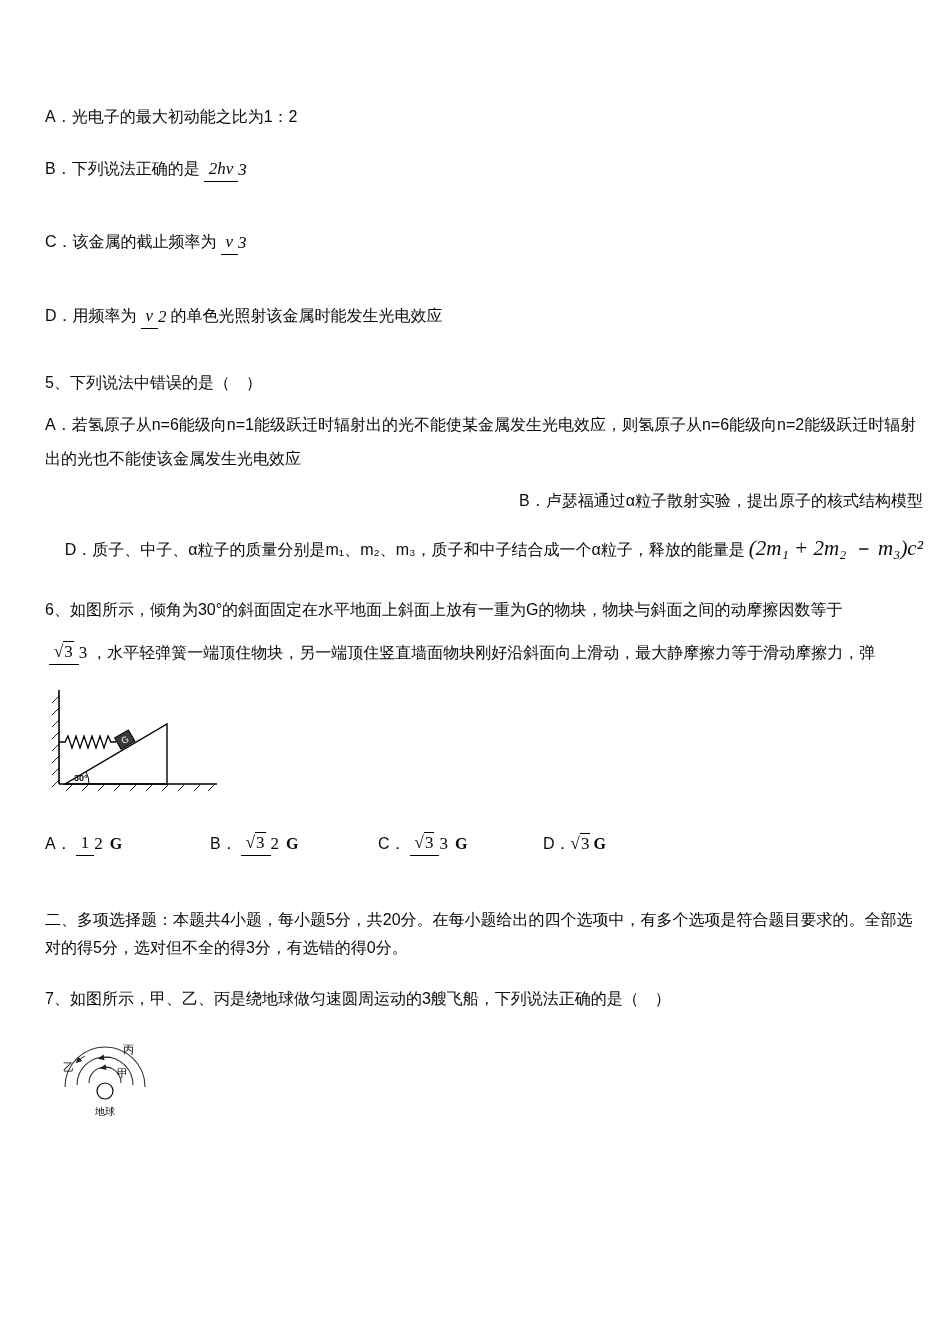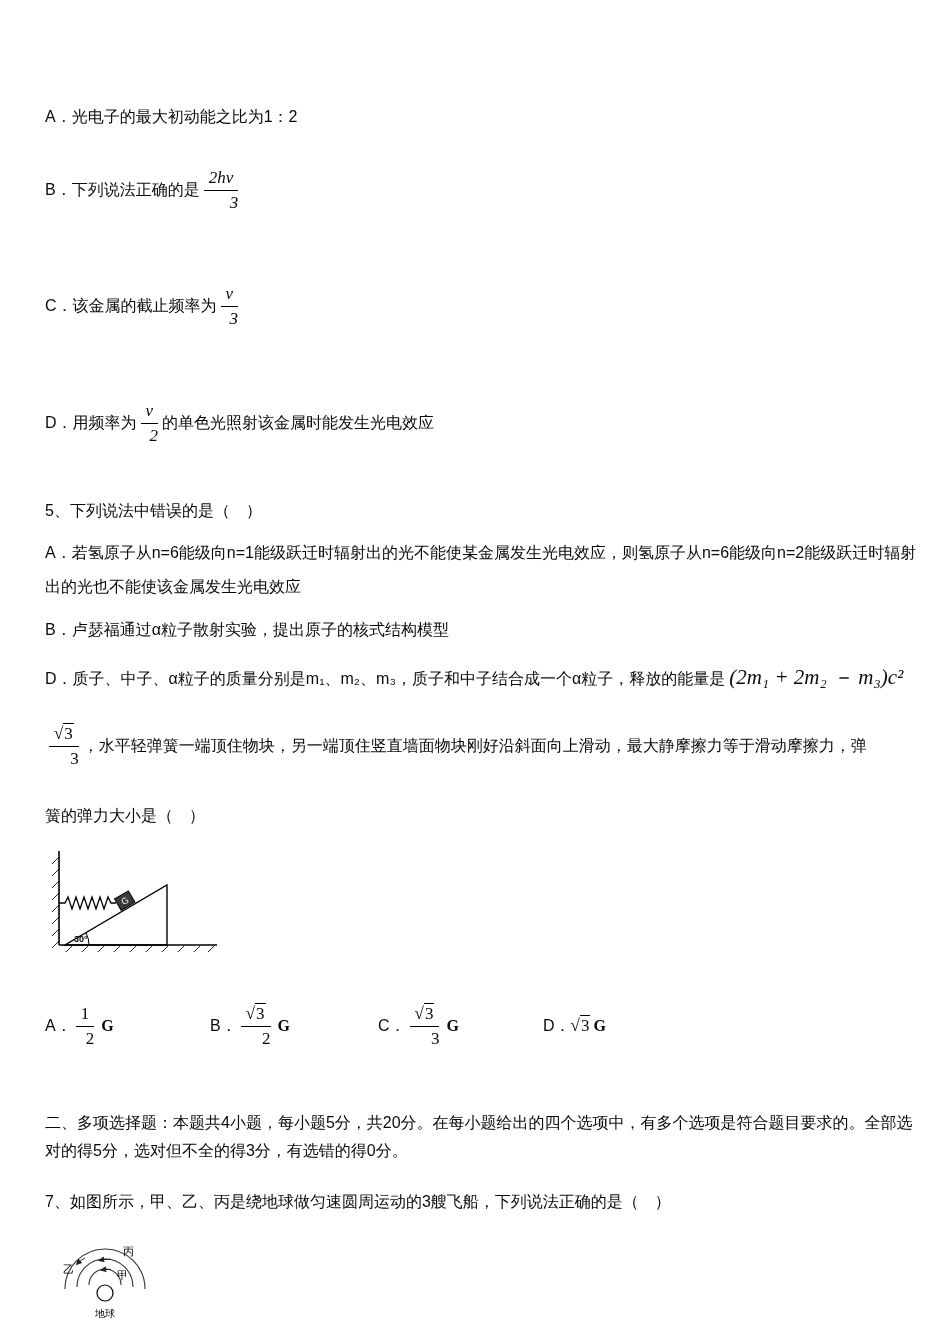--- a/index.html
+++ b/index.html
@@ -8,36 +8,36 @@
     width:950px; height:1344px; overflow:hidden;
     font-family:"Liberation Sans","DejaVu Sans",sans-serif;
     color:#0a0a0a;
   }
   .page { padding:104px 27px 0 45px; font-size:16px; line-height:1.65; }
   .para { margin:0; }
   .it { font-style:italic; }
 
   
   .frac {
-    display:inline-flex; flex-direction:column; align-items:flex-end;
-    vertical-align:middle; line-height:1.3; margin:11px 4px;
+    display:inline-flex; align-items:flex-start;
+    vertical-align:middle; line-height:1.3; margin:0 4px;
     font-family:"Liberation Serif","DejaVu Serif",serif; font-size:17px;
   }
   .frac .num { padding:0 5px 1px 5px; border-bottom:1.2px solid #000; }
   .frac .den { padding-top:1px; }
   .rsign { font-style:normal; }
   .radicand { border-top:1.2px solid #000; padding:0 1px; }
   .sqrt-inline { font-family:"Liberation Serif","DejaVu Serif",serif; font-size:17px; vertical-align:middle; }
 
   .mt-b { margin-top:26px; }
   .mt-c { margin-top:46px; }
   .mt-d { margin-top:48px; }
   .mt-q5 { margin-top:40px; }
   .q5a { margin-top:12px; line-height:2.1; }
-  .q5line { margin-top:10px; line-height:2.0; }
+  .q5line { margin-top:10px; line-height:2.0;text-align:right; }
   .mt-q6 { margin-top:28px; }
   .q6fracline { margin-top:14px; display:flex; align-items:center; line-height:1.9; }
   .q6tail { margin-top:22px; }
   .diagram6 { margin-top:18px; margin-left:2px; }
   .optrow { margin-top:26px; display:flex; align-items:center; }
   .optcell { display:inline-flex; align-items:center; }
   .optcell .suffix { font-family:"Liberation Serif","DejaVu Serif",serif; font-weight:bold; margin-left:3px; }
   .w1 { width:165px; } .w2 { width:168px; } .w3 { width:165px; }
   .sect2 { margin-top:48px; line-height:1.75; }
   .q7stem { margin-top:24px; }
@@ -75,30 +75,30 @@
         <span class="num">v</span>
         <span class="den">2</span>
       </span><span>的单色光照射该金属时能发生光电效应</span>
   </p>
 
   <p class="para mt-q5">5、下列说法中错误的是（　）</p>
   <p class="para q5a">A．若氢原子从n=6能级向n=1能级跃迁时辐射出的光不能使某金属发生光电效应，则氢原子从n=6能级向n=2能级跃迁时辐射出的光也不能使该金属发生光电效应</p>
   <p class="para q5line">B．卢瑟福通过α粒子散射实验，提出原子的核式结构模型</p>
   <p class="para q5line"><span>D．质子、中子、α粒子的质量分别是m₁、m₂、m₃，质子和中子结合成一个α粒子，释放的能量是</span><span class="formula-d">(2m₁ + 2m₂ － m₃)c²</span></p>
 
+  <p class="para mt-q6">6、如图所示，倾角为30°的斜面固定在水平地面上斜面上放有一重为G的物块，物块与斜面之间的动摩擦因数等于</p>
 
   <div class="q6fracline">
     <span class="frac">
         <span class="num"><span class="rsign">√</span><span class="radicand">3</span></span>
         <span class="den">3</span>
       </span>
     <span>，水平轻弹簧一端顶住物块，另一端顶住竖直墙面物块刚好沿斜面向上滑动，最大静摩擦力等于滑动摩擦力，弹</span>
   </div>
 
-  <p class="para q6tail">簧的弹力大小是（　）</p>
 
   <div class="diagram6">
     <svg width="175" height="110" viewBox="0 0 175 110">
 
       <g stroke="#222" stroke-width="1">
         <line x1="12" y1="10" x2="5" y2="17"></line>
         <line x1="12" y1="22" x2="5" y2="29"></line>
         <line x1="12" y1="34" x2="5" y2="41"></line>
         <line x1="12" y1="46" x2="5" y2="53"></line>
         <line x1="12" y1="58" x2="5" y2="65"></line>

